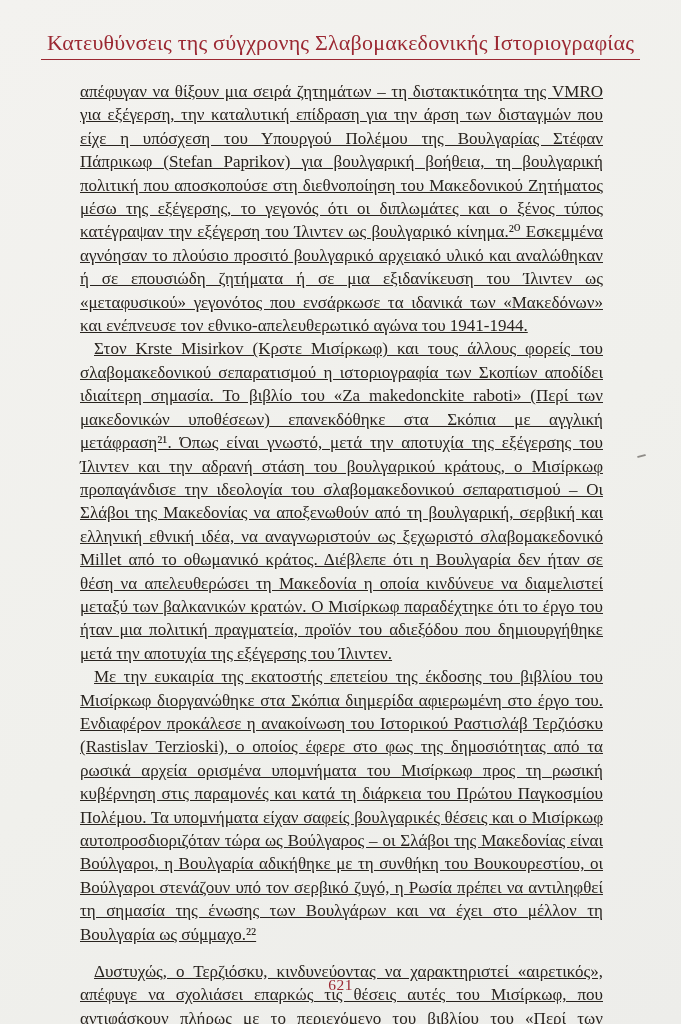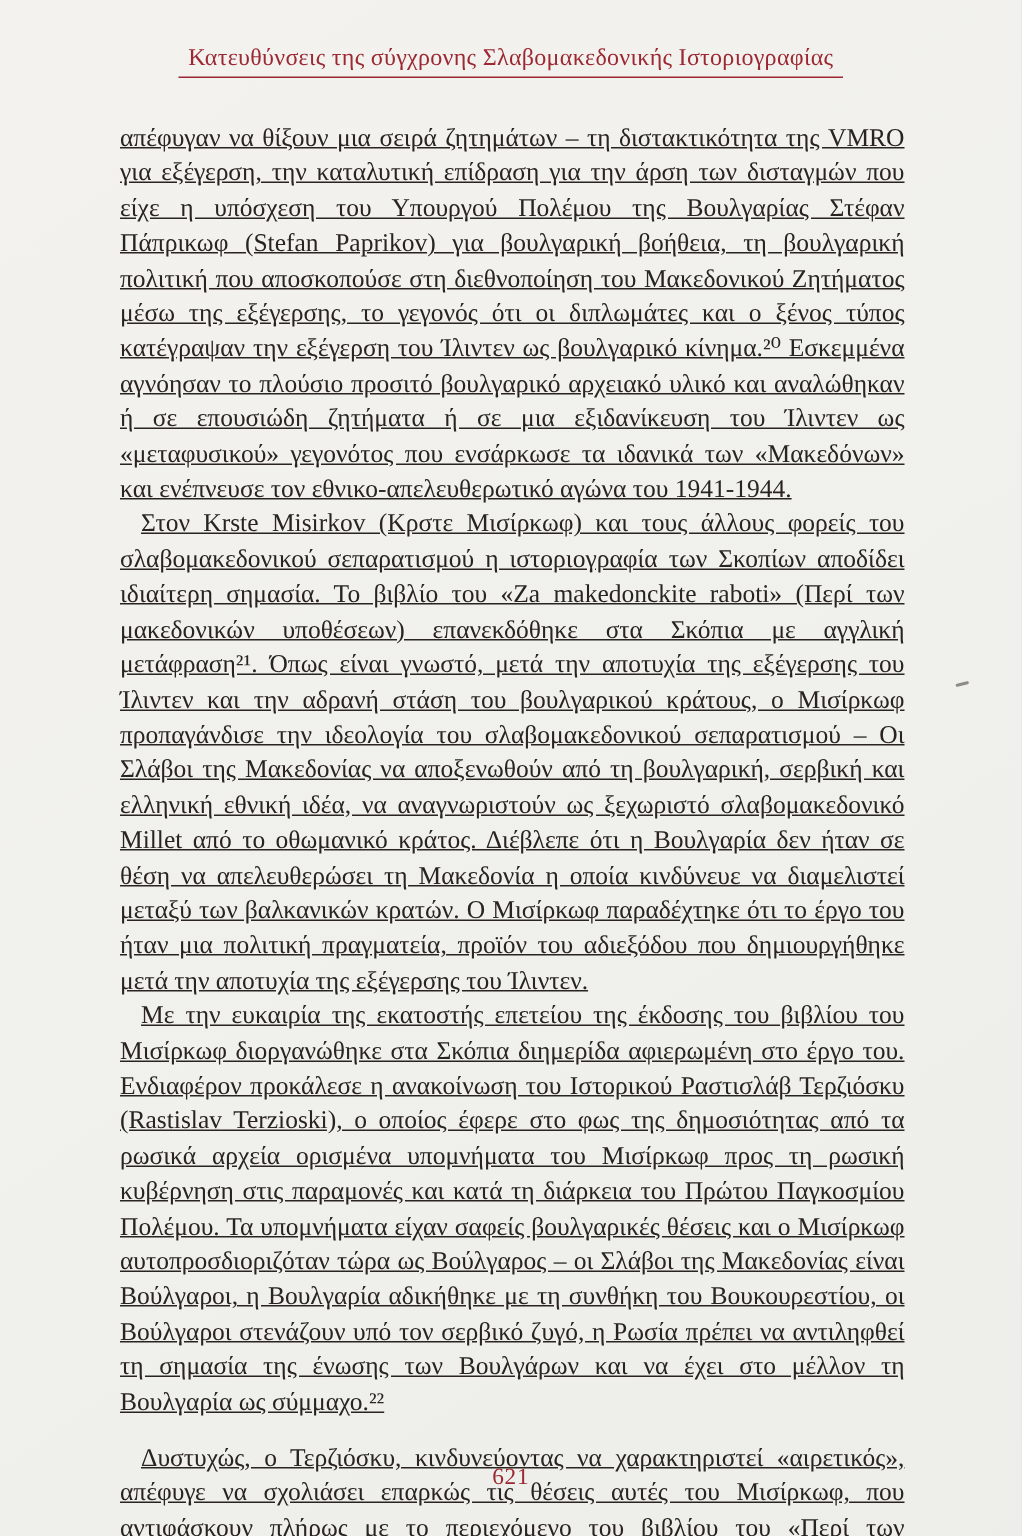--- a/index.html
+++ b/index.html
@@ -19,21 +19,21 @@
   }
   .running-header {
     position: absolute;
     top: 30px;
     left: 0;
     width: 100%;
     text-align: center;
   }
   .running-header .title {
     display: inline-block;
-    font-size: 16px;
+    font-size: 22px;
     letter-spacing: 0.2px;
     color: #9b2832;
     padding: 0 6px 3px 6px;
     border-bottom: 1.5px solid #9b2832;
   }
   .body-text {
     position: absolute;
     top: 80px;
     left: 80px;
     width: 523px;

